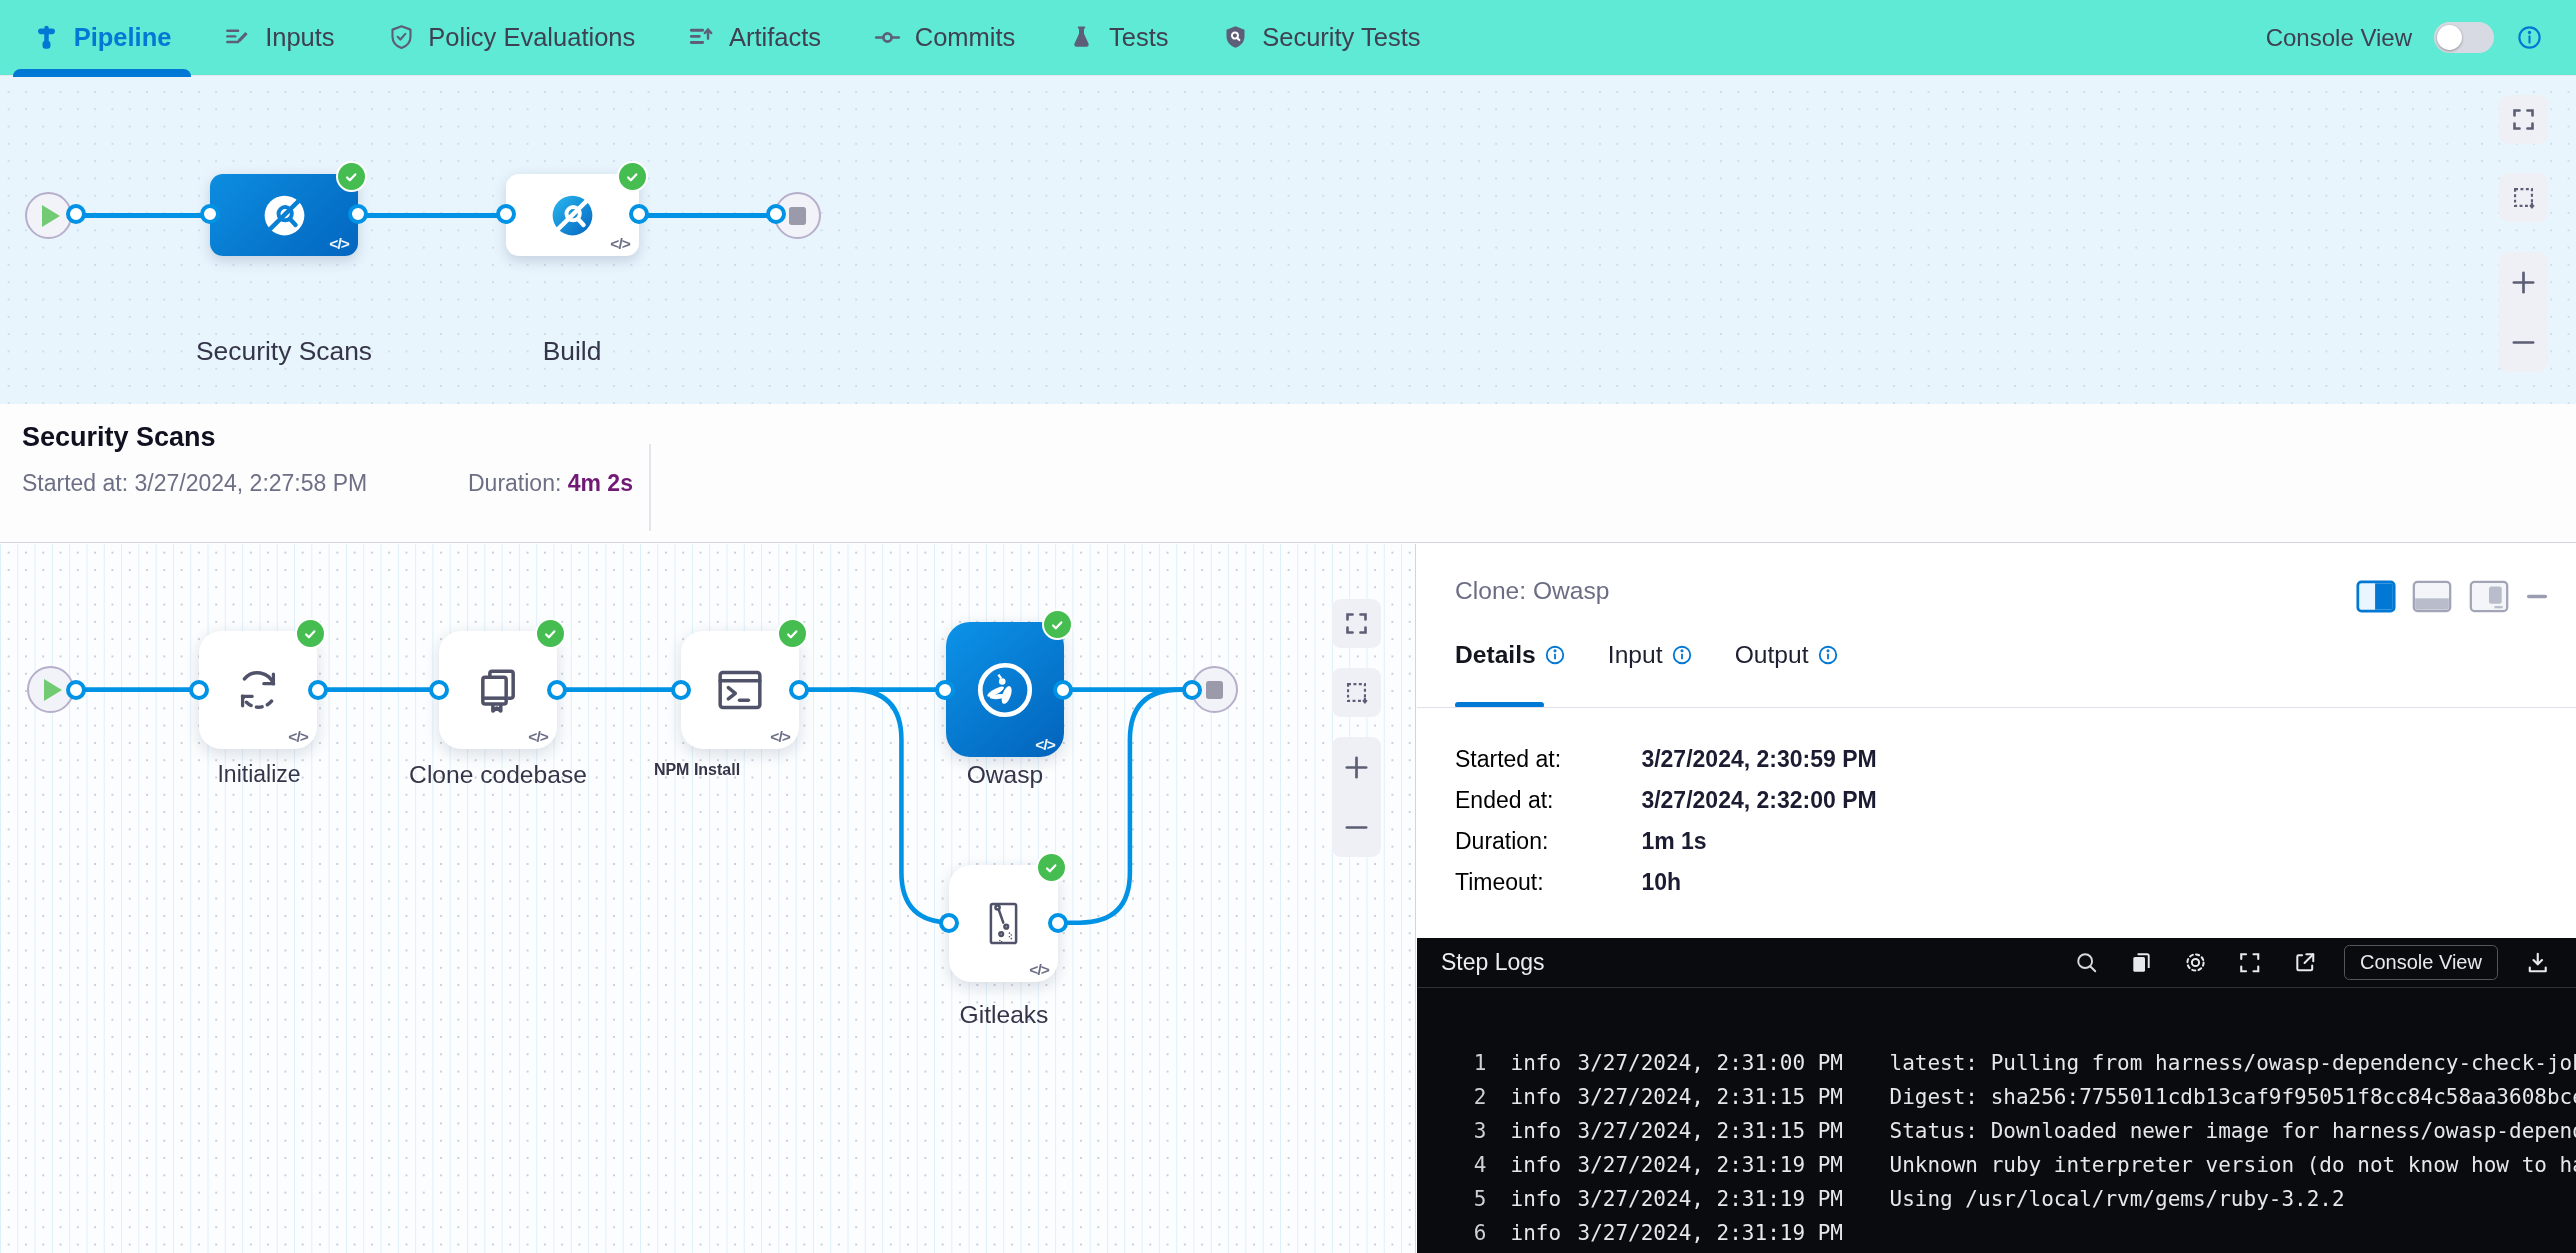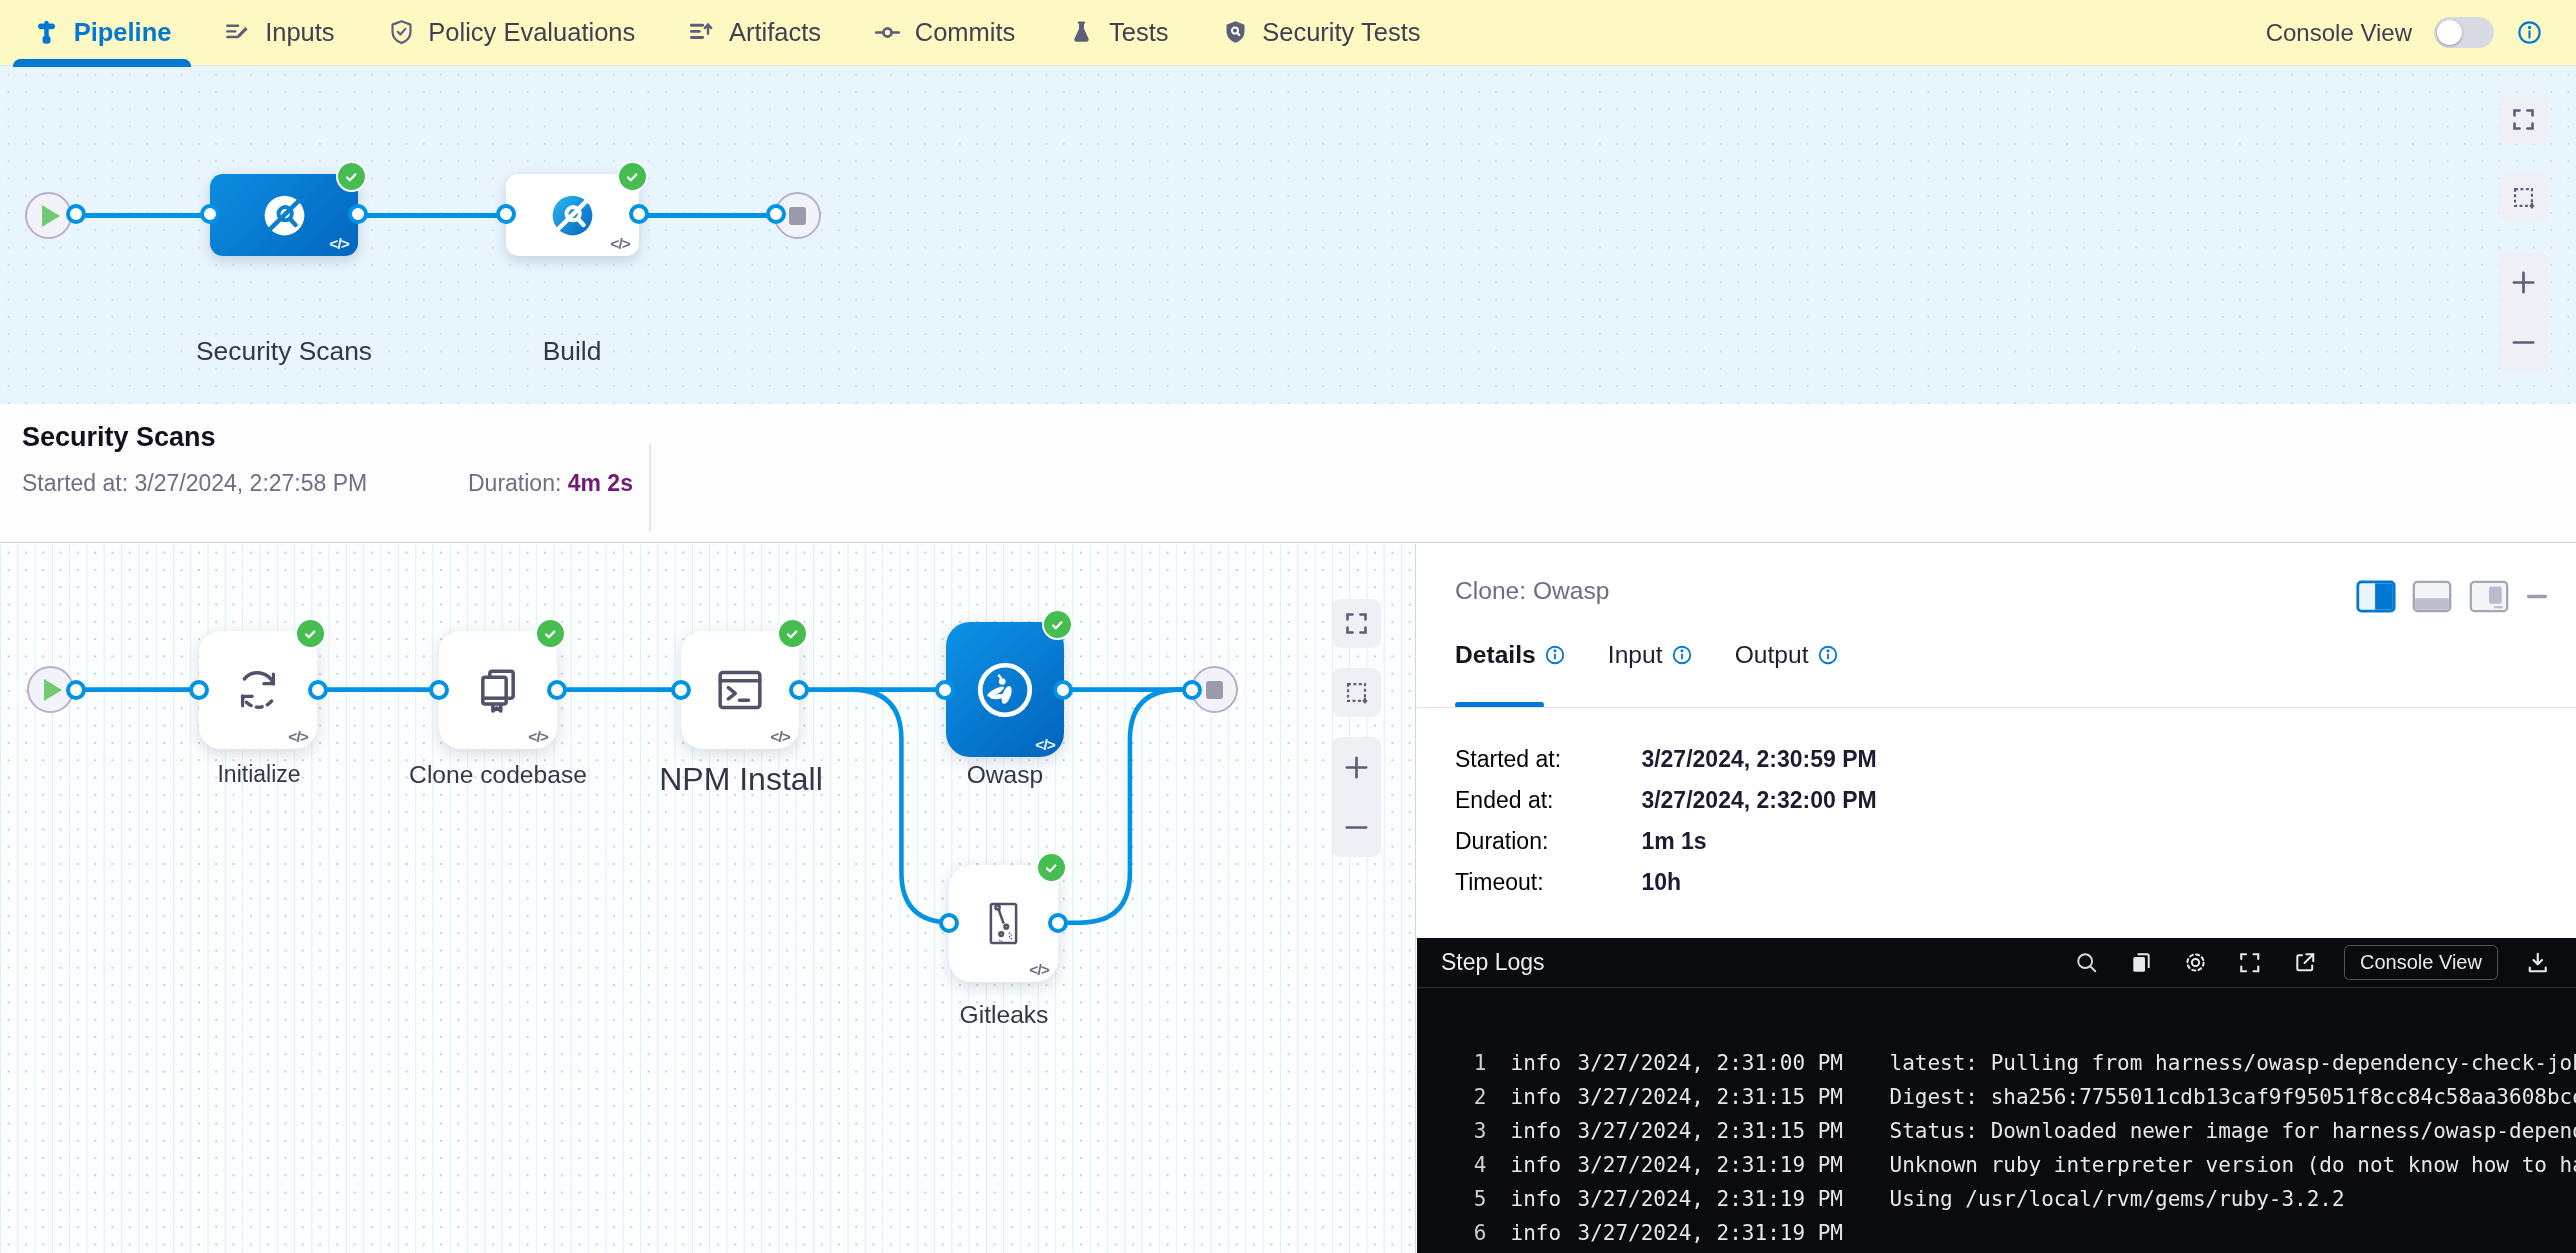--- a/index.html
+++ b/index.html
@@ -1,20 +1,20 @@
 <!DOCTYPE html>
 <html style="font-size:14.6px"><head>
 <meta charset="utf-8">
 <style>
   html,body{margin:0;padding:0;background:#fff;}
   #app{position:relative;width:2576px;height:1253px;overflow:hidden;
        font-family:"Liberation Sans",sans-serif;color:#22232f;}
 
   
-  #nav{position:absolute;top:0;left:0;right:0;height:66px;background:#fef9c3;
+  #nav{position:absolute;top:0;left:0;right:0;height:76px;background:#5eead4;
        border-bottom:1.8px solid #e3e5ea;display:flex;align-items:center;
        padding:0 33px;box-sizing:border-box;z-index:5;}
   .nav-tabs{display:flex;align-items:center;gap:53px;height:100%;}
   .nav-tab{position:relative;display:flex;align-items:center;gap:13.7px;height:100%;
            font-size:25.5px;color:#3f4153;cursor:pointer;white-space:nowrap;}
   .nav-tab.active{color:#0278d5;font-weight:bold;}
   .nav-tab.active::after{content:"";position:absolute;left:-20px;right:-20px;bottom:-1.8px;
            height:8.2px;background:#0278d5;border-radius:7.3px 7.3px 0 0;}
   .nav-right{margin-left:auto;display:flex;align-items:center;gap:22px;font-size:24px;color:#3f4153;}
   .toggle{width:60px;height:31px;border-radius:15.5px;background:#d8dae3;position:relative;cursor:pointer;}
@@ -413,21 +413,21 @@
     <span class="cdot" style="left:671px;top:136px;"></span>
     <span class="cdot" style="left:789px;top:136px;"></span>
     <span class="cdot" style="left:935px;top:136px;"></span>
     <span class="cdot" style="left:1053px;top:136px;"></span>
     <span class="cdot" style="left:1182px;top:136px;"></span>
     <span class="cdot" style="left:939px;top:369px;"></span>
     <span class="cdot" style="left:1048px;top:369px;"></span>
 
     <div class="graph-label" style="left:259px;top:217px;font-size:23px;">Initialize</div>
     <div class="graph-label" style="left:498px;top:217px;font-size:24.6px;">Clone codebase</div>
-    <div class="graph-label" style="left:741px;top:217px;font-size:32px;">NPM Install</div>
+    <div class="graph-label" style="left:697px;top:217px;font-size:16px;font-weight:bold;">NPM Install</div>
     <div class="graph-label" style="left:1005px;top:217px;font-size:24.6px;">Owasp</div>
     <div class="graph-label" style="left:1004px;top:457px;font-size:24.6px;">Gitleaks</div>
 
     <div class="ctl-btn" style="left:1332px;top:55px;">
       <svg width="27" height="27" viewBox="0 0 24 24" fill="none" stroke="#5b5e75" stroke-width="2.3" stroke-linecap="round">
           <path d="M4 8.5V4h4.5 M15.5 4H20v4.5 M20 15.5V20h-4.5 M8.5 20H4v-4.5"></path>
         </svg>
     </div>
     <div class="ctl-btn" style="left:1332px;top:124px;">
       <svg width="27" height="27" viewBox="0 0 24 24" fill="none" stroke="#5b5e75" stroke-width="1.9">

